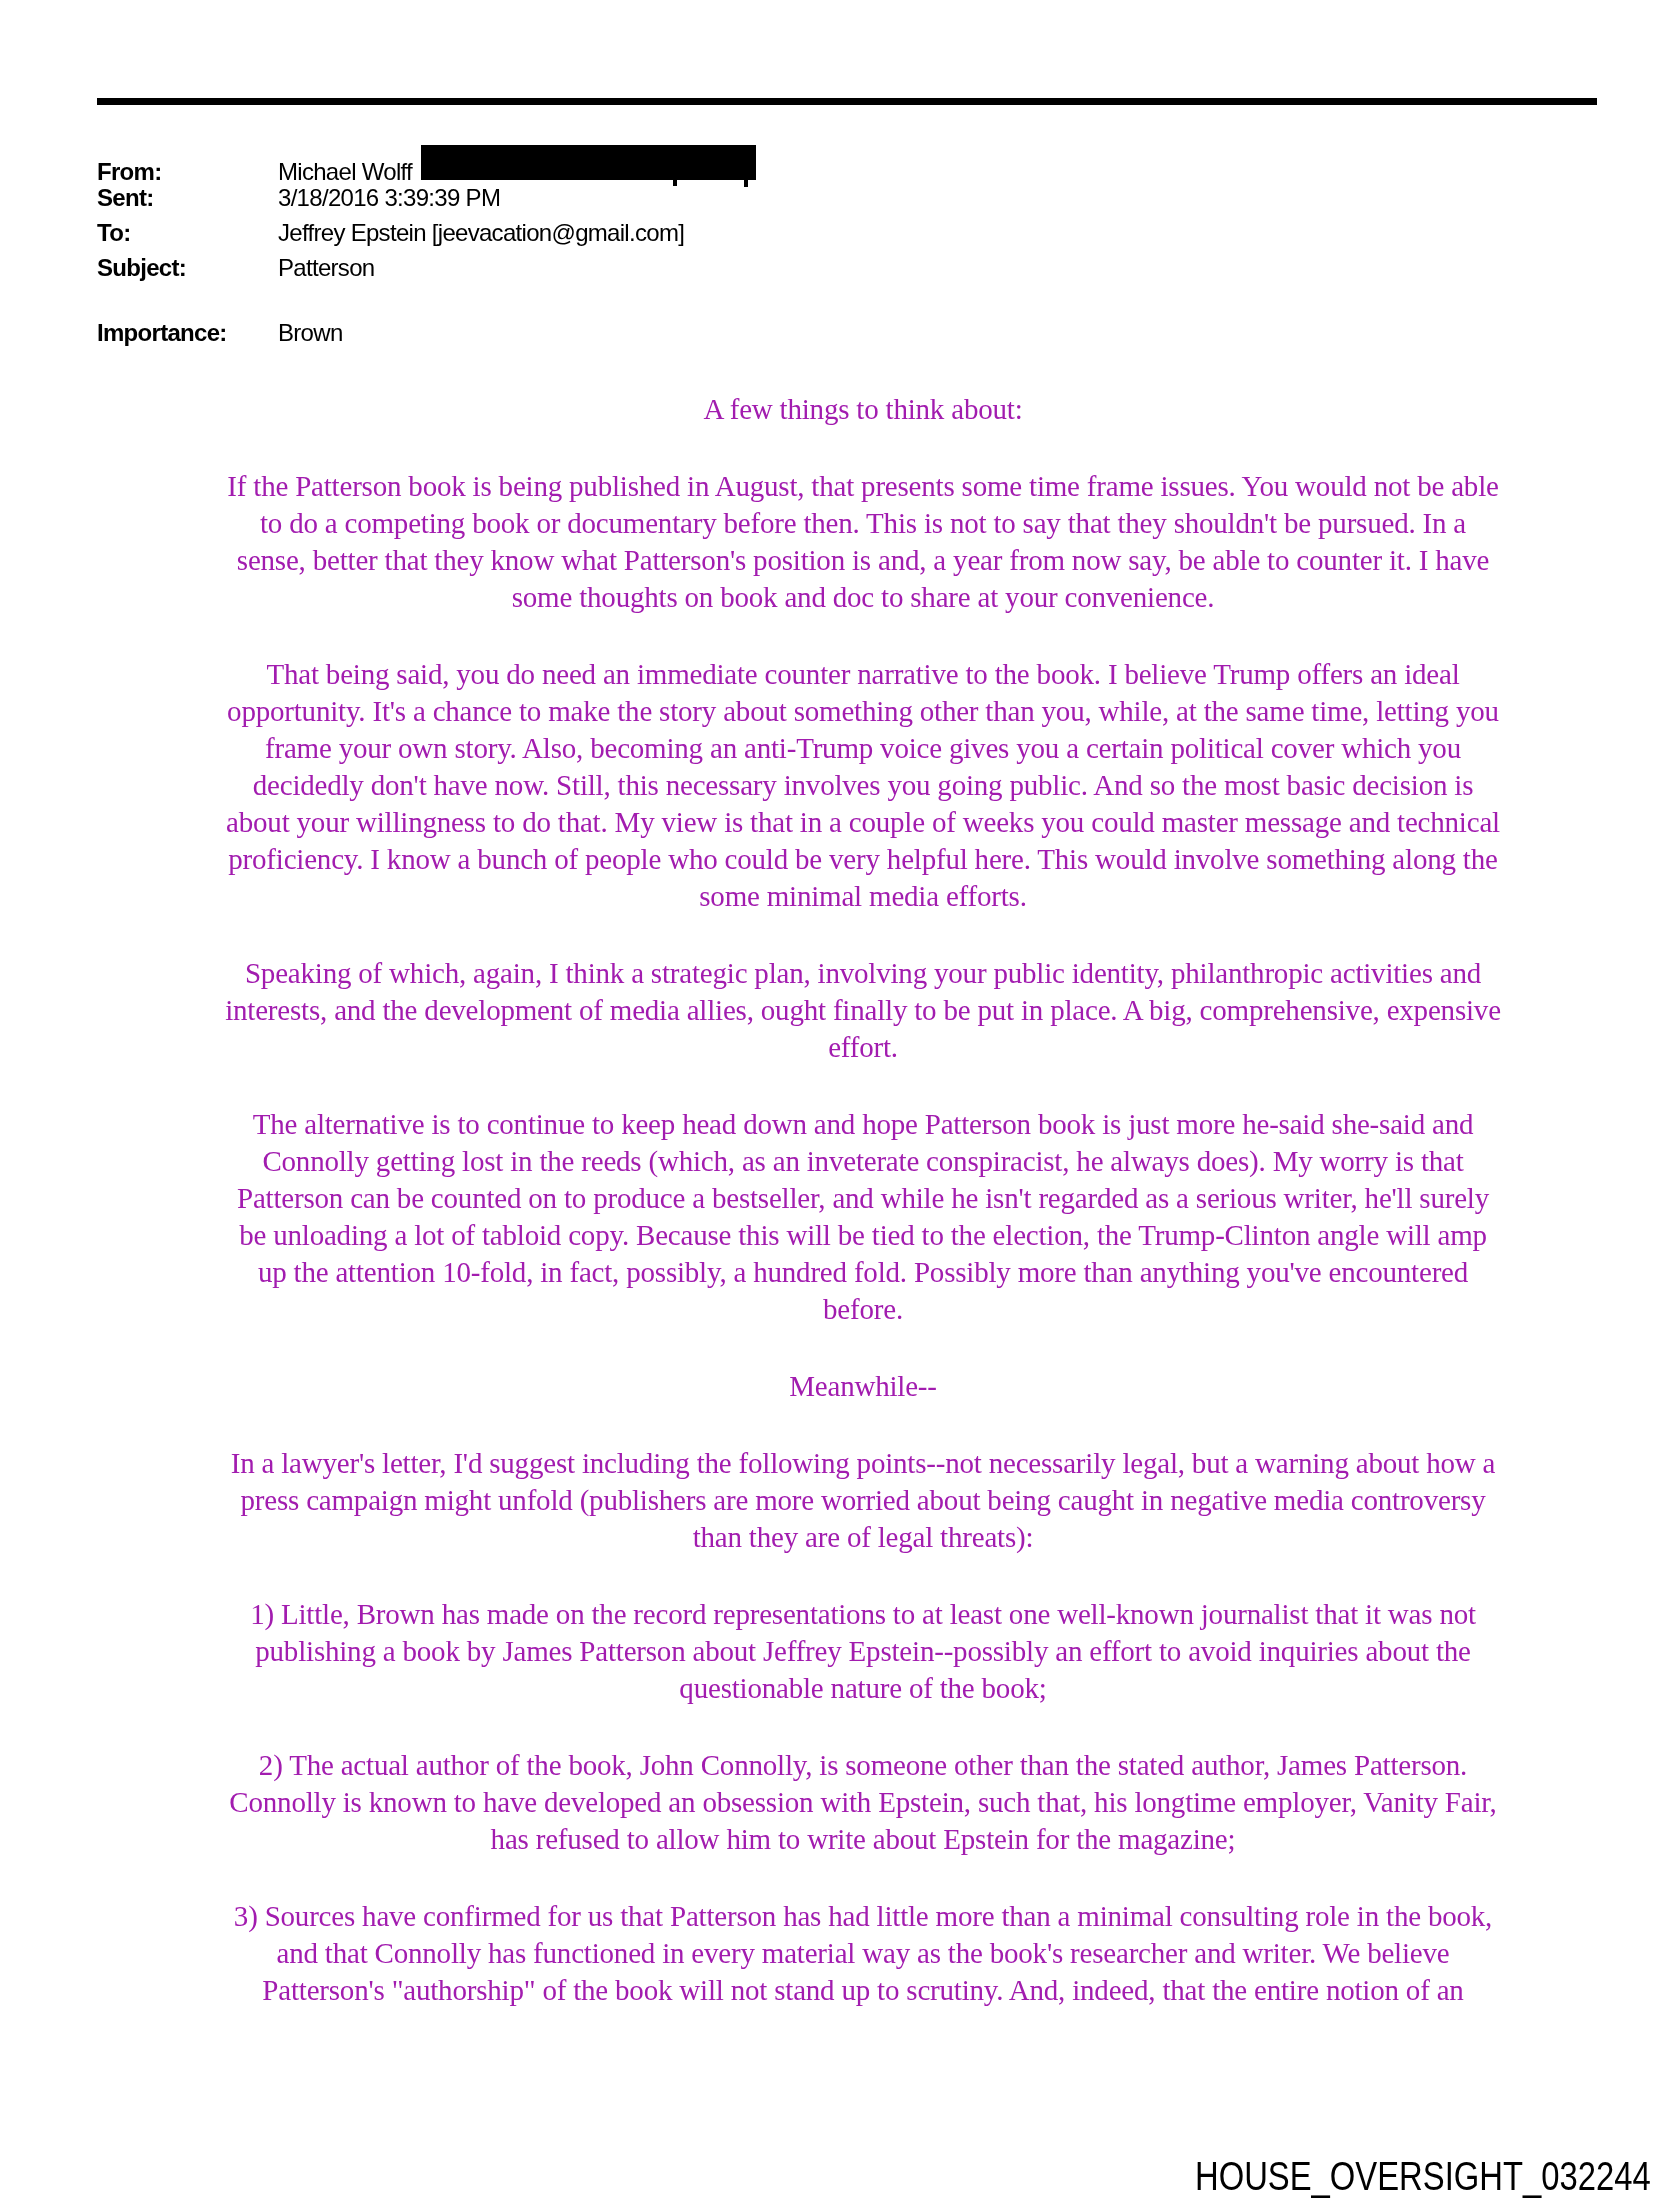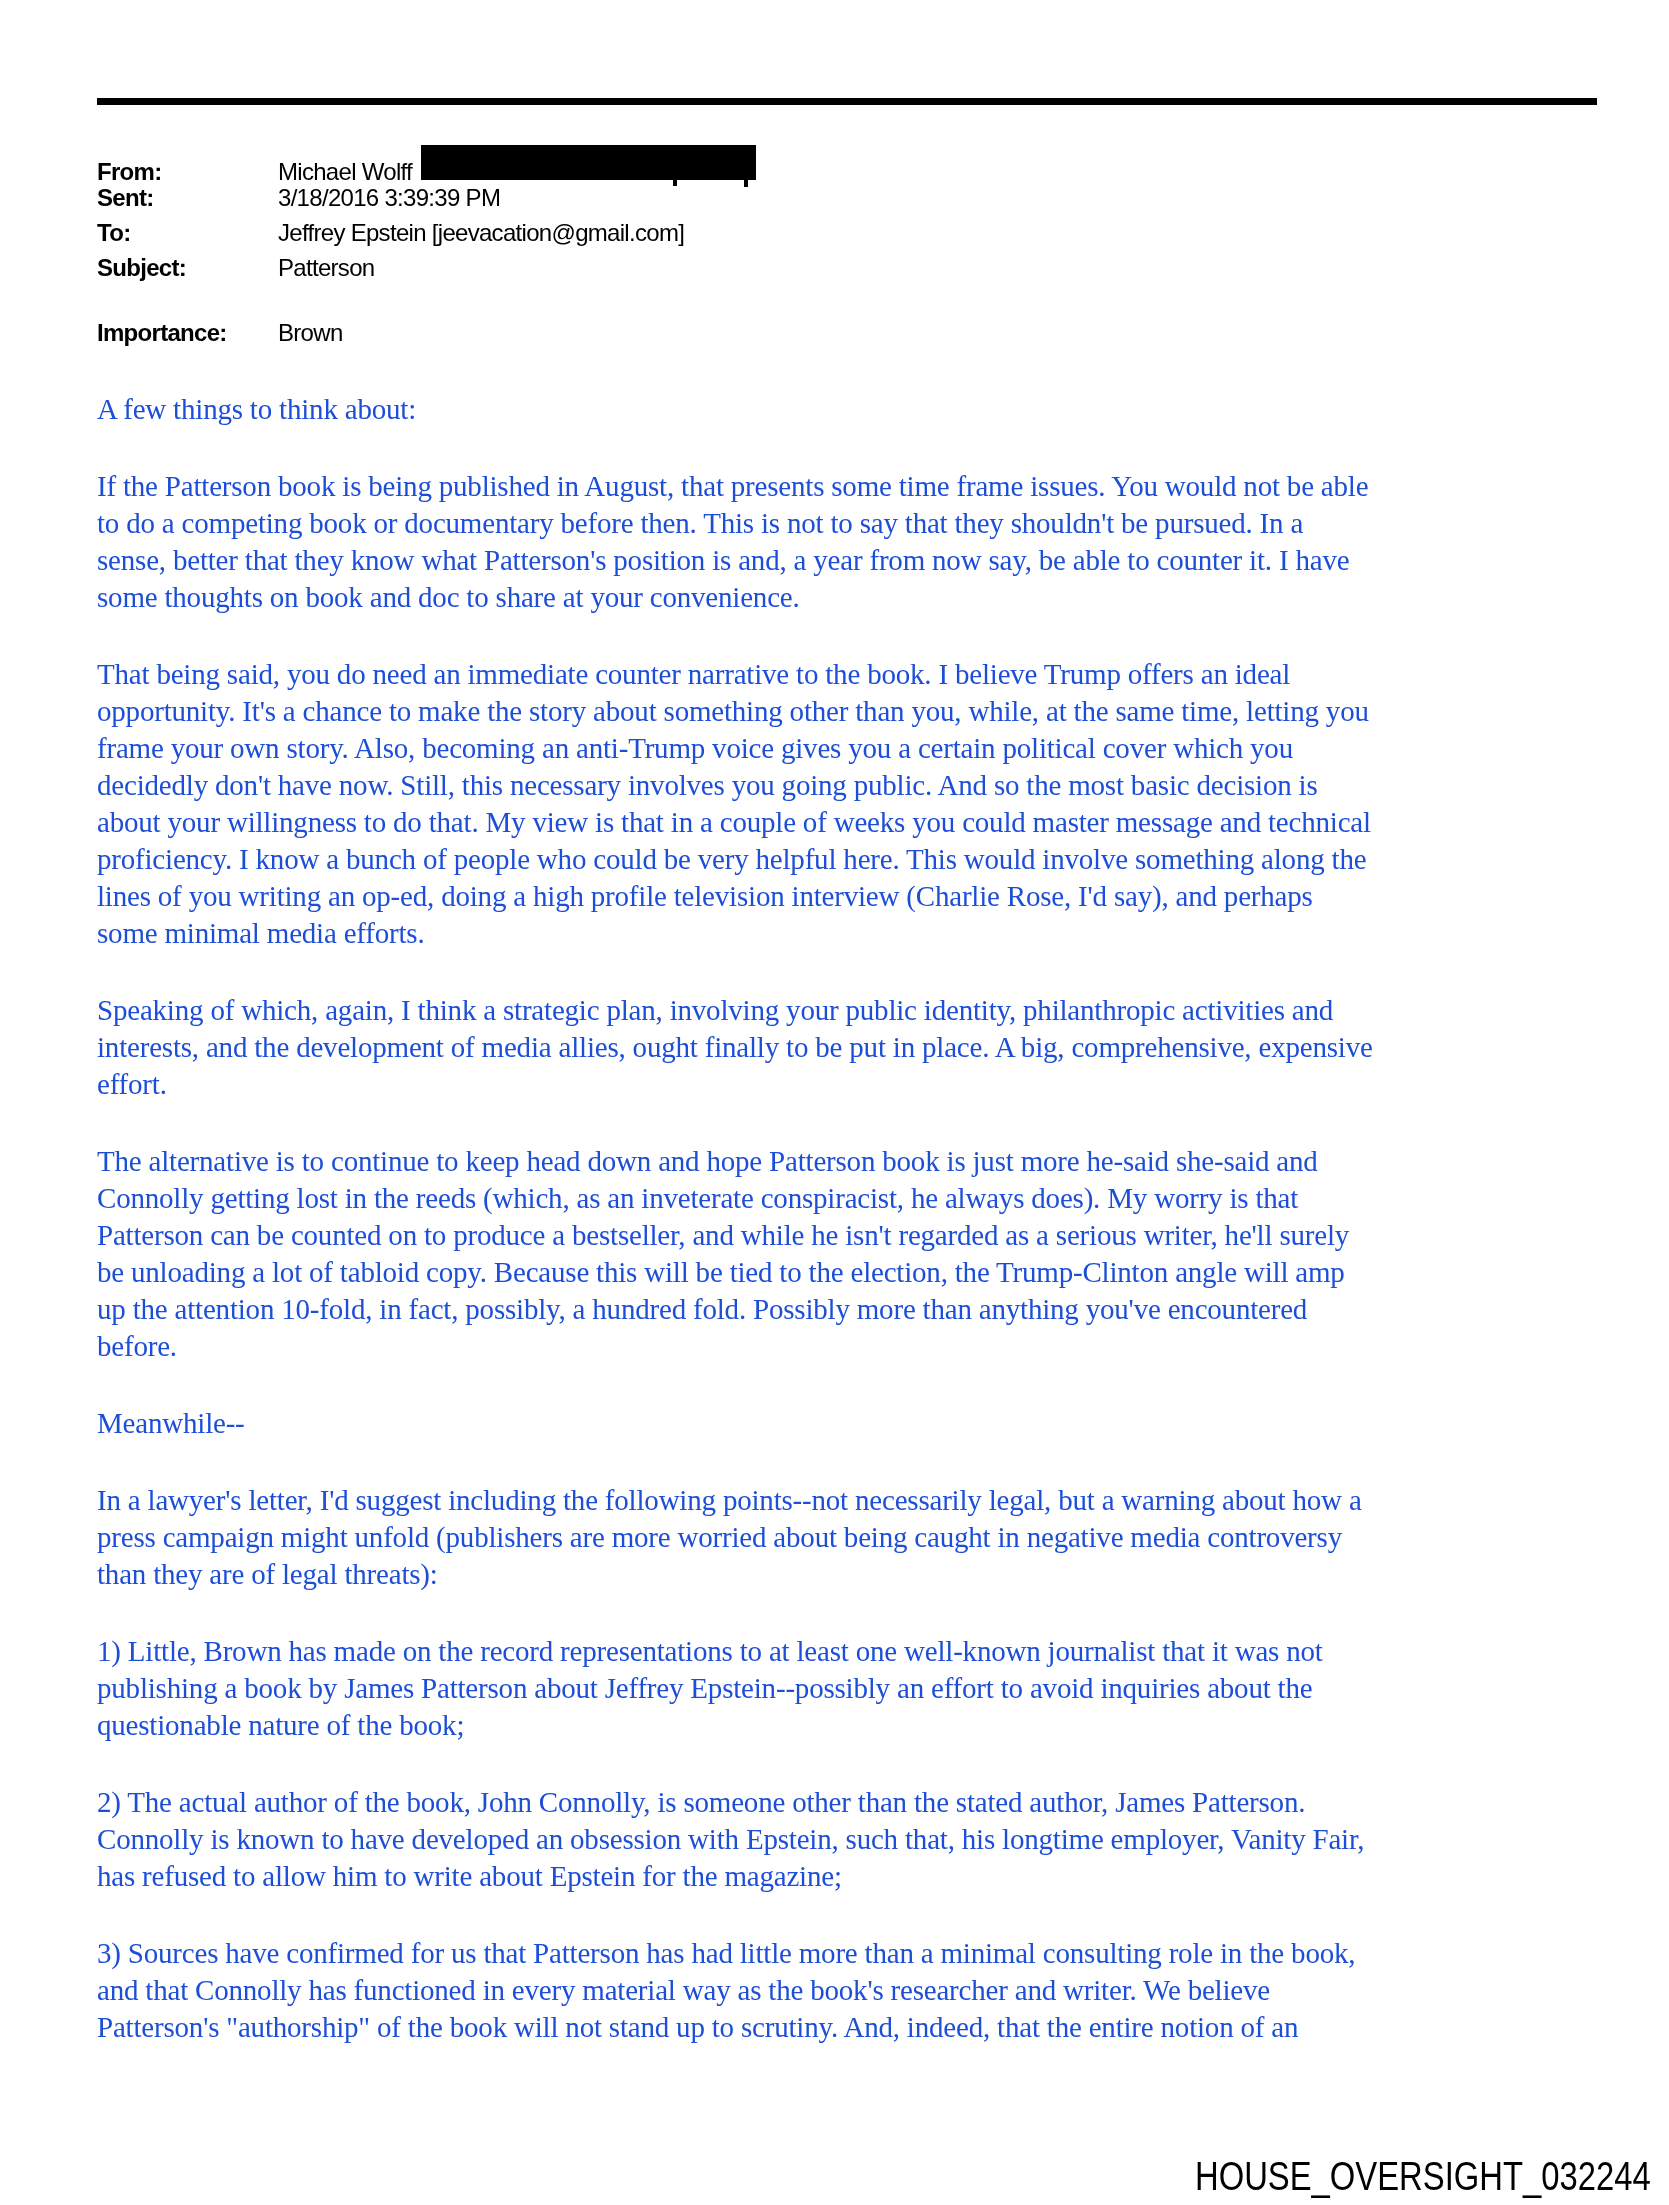--- a/index.html
+++ b/index.html
@@ -82,21 +82,22 @@
   
   .body-text {
     position: absolute;
     left: 97px;
     top: 391px;
     width: 1532px;
     font-family: "Liberation Serif", serif;
     font-size: 29px;
     line-height: 37px;
     letter-spacing: -0.2px;
-    color: #1d4ed8;
+    color: #a21caf;
+    text-align: center;
   }
   .para { margin: 0 0 40px 0; }
   .para:last-child { margin-bottom: 0; margin-top: 28px; }
   .line { white-space: nowrap; }
 
   
   .bates {
     position: absolute;
     right: 18.3px;
     bottom: 7.9px;
@@ -149,21 +150,20 @@
         <div class="line">sense, better that they know what Patterson's position is and, a year from now say, be able to counter it. I have</div>
         <div class="line">some thoughts on book and doc to share at your convenience.</div>
       </div>
       <div class="para">
         <div class="line">That being said, you do need an immediate counter narrative to the book. I believe Trump offers an ideal</div>
         <div class="line">opportunity. It's a chance to make the story about something other than you, while, at the same time, letting you</div>
         <div class="line">frame your own story. Also, becoming an anti-Trump voice gives you a certain political cover which you</div>
         <div class="line">decidedly don't have now. Still, this necessary involves you going public. And so the most basic decision is</div>
         <div class="line">about your willingness to do that. My view is that in a couple of weeks you could master message and technical</div>
         <div class="line">proficiency. I know a bunch of people who could be very helpful here. This would involve something along the</div>
-        <div class="line">lines of you writing an op-ed, doing a high profile television interview (Charlie Rose, I'd say), and perhaps</div>
         <div class="line">some minimal media efforts.</div>
       </div>
       <div class="para">
         <div class="line">Speaking of which, again, I think a strategic plan, involving your public identity, philanthropic activities and</div>
         <div class="line">interests, and the development of media allies, ought finally to be put in place. A big, comprehensive, expensive</div>
         <div class="line">effort.</div>
       </div>
       <div class="para">
         <div class="line">The alternative is to continue to keep head down and hope Patterson book is just more he-said she-said and</div>
         <div class="line">Connolly getting lost in the reeds (which, as an inveterate conspiracist, he always does). My worry is that</div>

